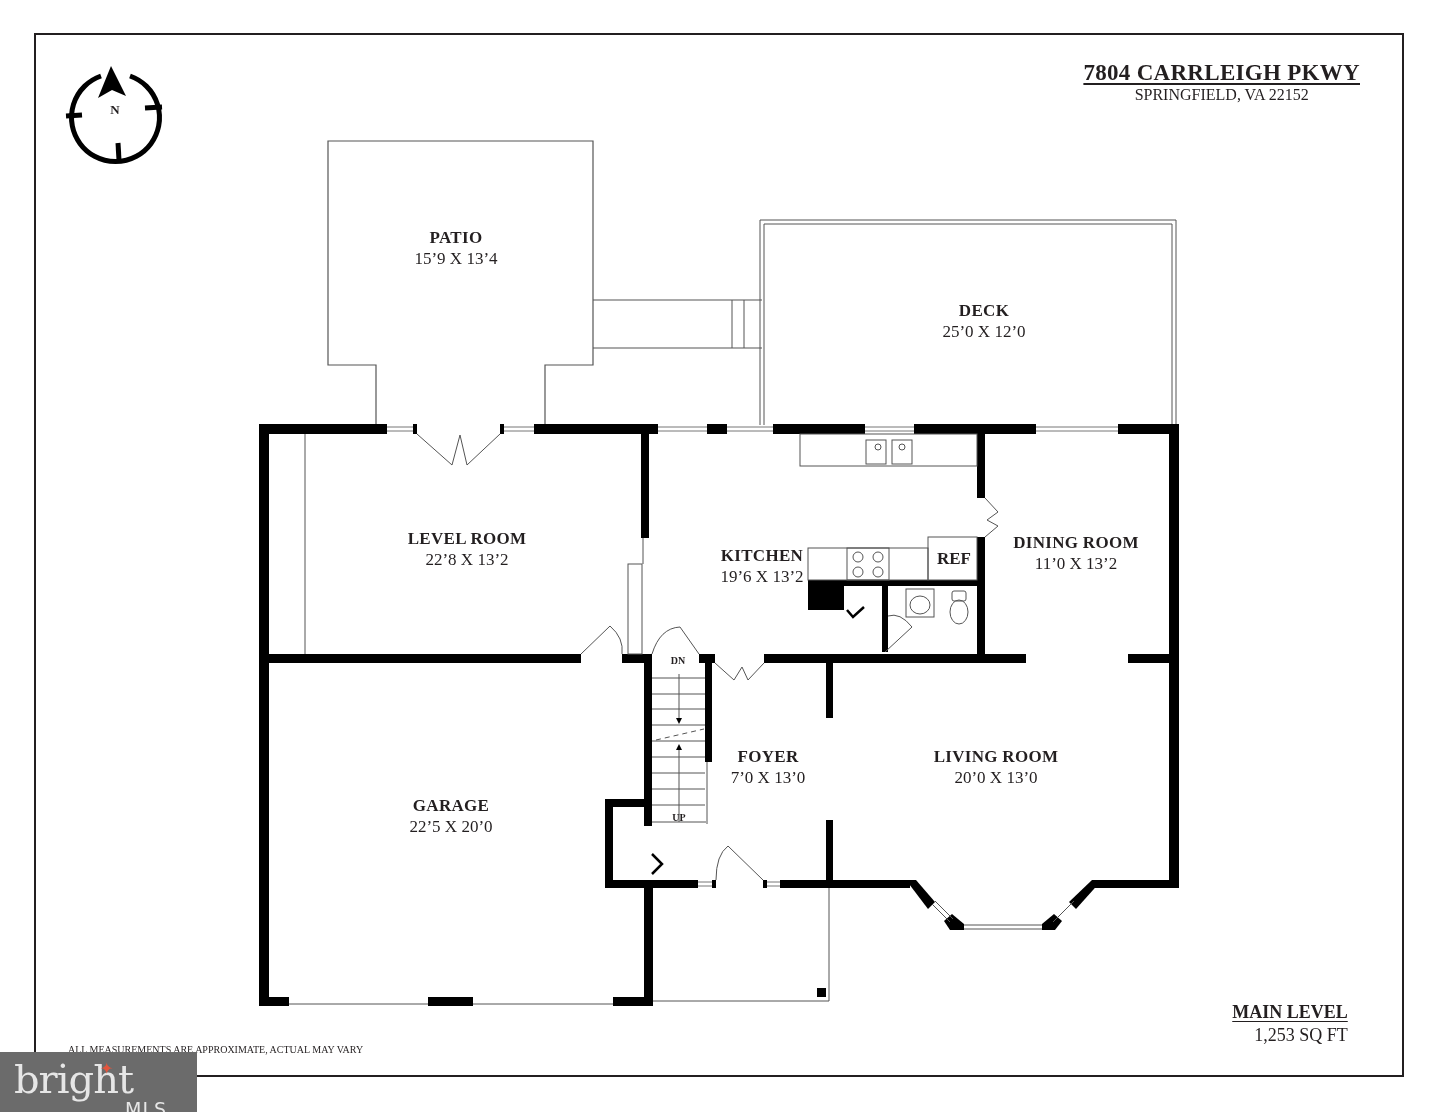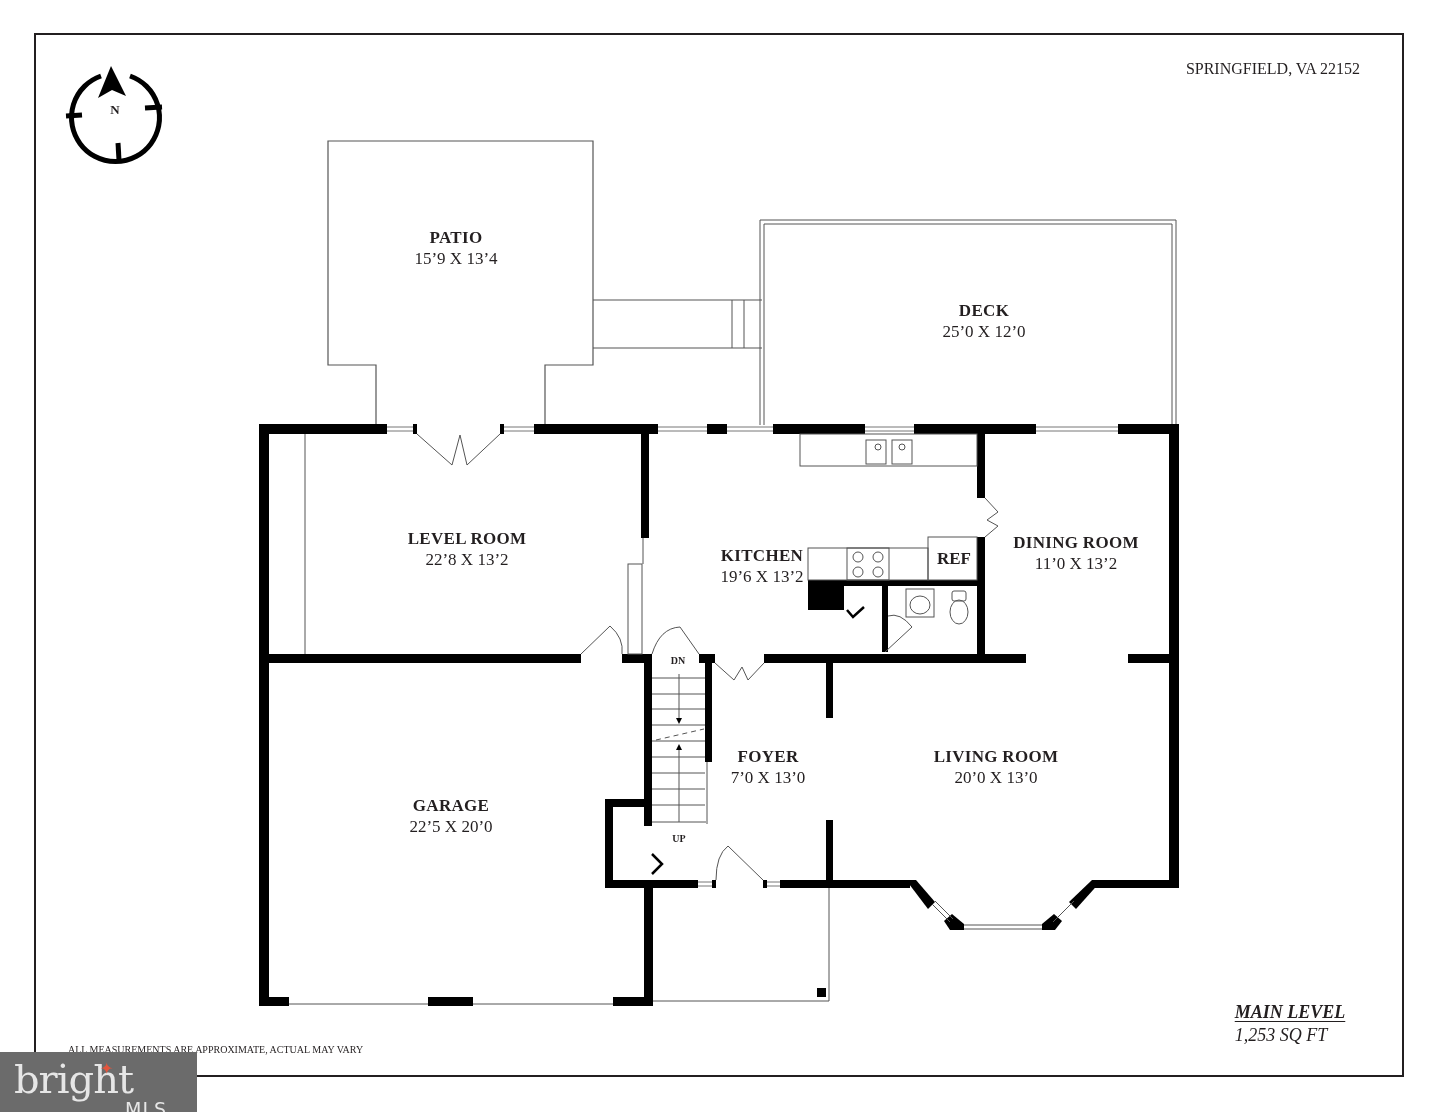--- a/index.html
+++ b/index.html
@@ -5,21 +5,21 @@
     html, body { margin: 0; padding: 0; background: #ffffff; }
     body { width: 1440px; height: 1112px; position: relative; overflow: hidden; font-family: "Liberation Serif", serif; color: #231f20; }
     .frame { position: absolute; left: 34px; top: 33px; width: 1370px; height: 1044px; border: 2px solid #231f20; box-sizing: border-box; }
     svg.plan { position: absolute; left: 0; top: 0; width: 1440px; height: 1112px; }
     .label { position: absolute; text-align: center; transform: translateX(-50%); white-space: nowrap; }
     .room-name { font-weight: bold; font-size: 17px; letter-spacing: 0.3px; line-height: 20px; }
     .room-dim { font-size: 17px; line-height: 22px; }
     .title { position: absolute; right: 80px; top: 60px; text-align: center; }
     .title .addr { font-weight: bold; font-size: 23px; text-decoration: underline; text-underline-offset: 3px; letter-spacing: 0.3px; }
     .title .city { font-size: 16px; margin-top: 0; }
-    .level { position: absolute; left: 1290px; top: 1002px; transform: translateX(-50%); text-align: left; font-style: italic; }
+    .level { position: absolute; left: 1290px; top: 1002px; transform: translateX(-50%); text-align: right; }
     .level .name { font-weight: bold; font-size: 18px; text-decoration: underline; text-underline-offset: 3px; }
     .level .sqft { font-size: 18px; margin-top: 2px; }
     .note { position: absolute; left: 68px; top: 1044px; font-size: 10px; color: #231f20; }
     .ref { position: absolute; left: 954px; top: 549px; transform: translateX(-50%); font-weight: bold; font-size: 17px; }
     .stair { position: absolute; font-weight: bold; font-size: 10px; transform: translateX(-50%); }
     .compass-n { position: absolute; left: 115px; top: 102px; transform: translateX(-50%); font-weight: bold; font-size: 13px; }
     .brand { position: absolute; left: 0; top: 1052px; width: 197px; height: 60px; background: #6b6b6b; color: #e8e8e8; text-align: center; }
     .brand .b1 { position: absolute; left: 14px; top: 4px; font-family: "DejaVu Serif", serif; font-size: 40px; color: #e6e6e6; letter-spacing: -1px; }
     .brand .b2 { position: absolute; left: 125px; top: 18px; font-family: "DejaVu Sans", sans-serif; font-size: 19px; color: #e6e6e6; letter-spacing: 1px; margin-top: 28px; }
     .brand .star { position: absolute; left: 100px; top: 12px; width: 10px; height: 10px; color: #e2553d; font-size: 16px; line-height: 10px; }
@@ -188,20 +188,21 @@
   </g>
   <polygon points="676,718 682,718 679,724" fill="#000"></polygon>
   <polygon points="676,750 682,750 679,744" fill="#000"></polygon>
   <polyline points="847,610 853,617 864,607" fill="none" stroke="#000" stroke-width="2.5"></polyline>
   <polyline points="652,854 662,864 652,874" fill="none" stroke="#000" stroke-width="2.5"></polyline>
 </svg>
 
 <div class="compass-n">N</div>
 
 <div class="title">
+  <div class="addr">7804 CARRLEIGH PKWY</div>
   <div class="city">SPRINGFIELD, VA  22152</div>
 </div>
 
 <div class="label" style="left:456px; top:228px;">
   <div class="room-name">PATIO</div>
   <div class="room-dim">15’9 X 13’4</div>
 </div>
 <div class="label" style="left:984px; top:301px;">
   <div class="room-name">DECK</div>
   <div class="room-dim">25’0 X 12’0</div>
@@ -226,21 +227,21 @@
   <div class="room-name">LIVING ROOM</div>
   <div class="room-dim">20’0 X 13’0</div>
 </div>
 <div class="label" style="left:451px; top:796px;text-align:center;">
   <div class="room-name">GARAGE</div>
   <div class="room-dim">22’5 X 20’0</div>
 </div>
 
 <div class="ref">REF</div>
 <div class="stair" style="left:678px; top:655px;">DN</div>
-<div class="stair" style="left:679px; top:833px;">UP</div>
+<div class="stair" style="left:679px; top:812px;">UP</div>
 
 <div class="level">
   <div class="name">MAIN LEVEL</div>
   <div class="sqft">1,253 SQ FT</div>
 </div>
 
 <div class="note">ALL MEASUREMENTS ARE APPROXIMATE, ACTUAL MAY VARY</div>
 
 <div class="brand">
   <span class="b1">bright</span>

